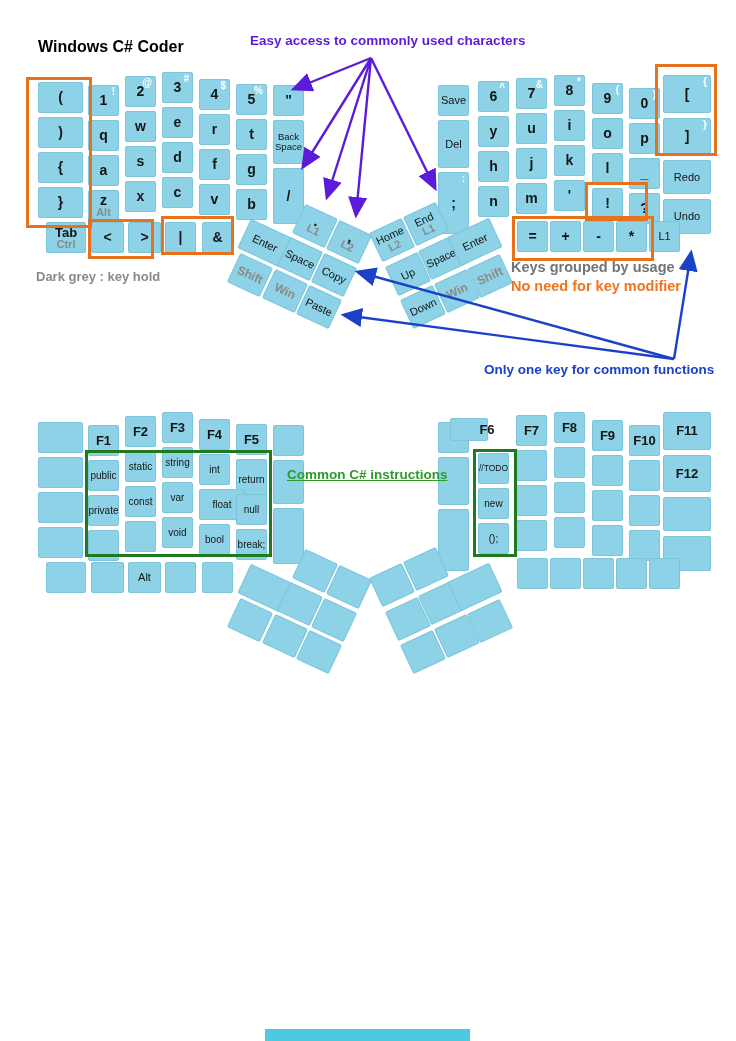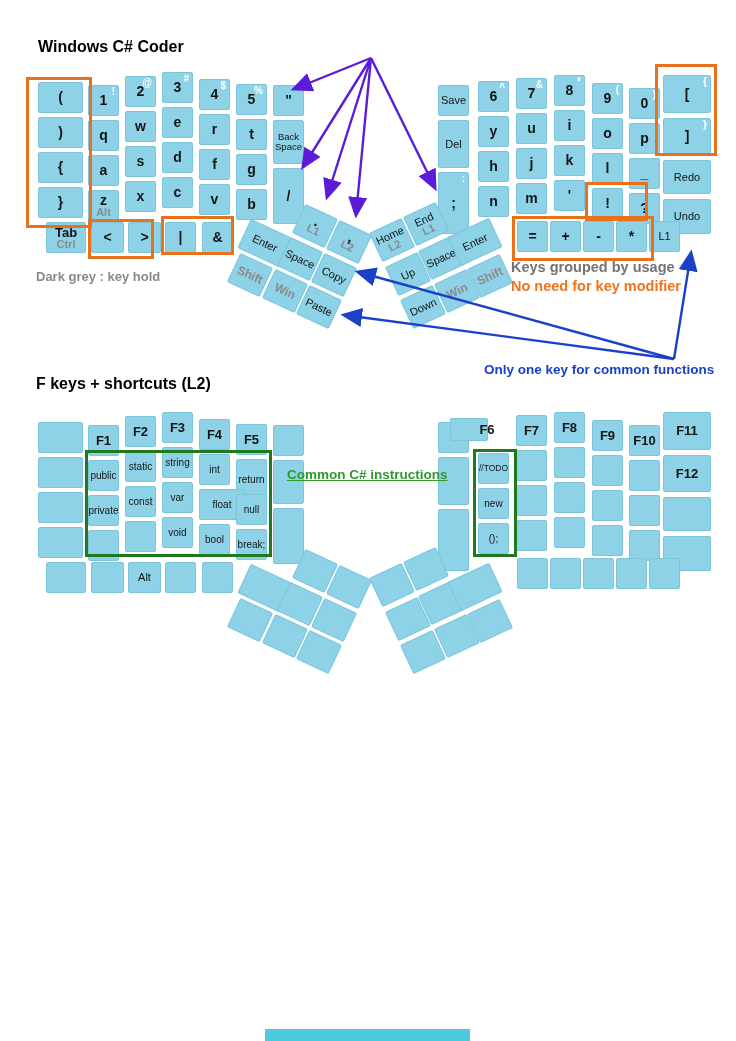--- a/index.html
+++ b/index.html
@@ -32,29 +32,29 @@
   #arrow-layer{position:absolute;left:0;top:0;z-index:5;pointer-events:none;}
   #bottom-bar{position:absolute;left:265px;top:1029px;width:205px;height:12px;z-index:3;}
 </style>
 </head>
 <body>
 
 <div id="stage">
 
   <div class="txt t-title" style="left:38px;top:38px;">Windows C# Coder</div>
 
+  <div class="txt t-purple" style="left: 250px; top: 33px; color: rgb(90, 28, 216);">Easy access to commonly used characters</div>
 
   <div class="txt t-grey" style="left:36px;top:269px;">Dark grey : key hold</div>
 
   <div class="txt t-orange" style="left: 511px; top: 259px; color: #737373;">Keys grouped by usage</div>
   <div class="txt t-orange" style="left: 511px; top: 278px; color: rgb(240, 115, 29);">No need for key modifier</div>
 
   <div class="txt t-blue" style="left: 484px; top: 362px; color: rgb(27, 65, 201);">Only one key for common functions</div>
 
-  <div class="txt t-title" style="left:36px;top:375px;">F keys + shortcuts (L2)</div>
 
   <div class="txt t-green" style="left: 287px; top: 467px; color: rgb(47, 154, 42);">Common C# instructions</div>
 
   <div class="hrect r-orange" style="left: 26px; top: 77px; width: 66px; height: 151px; border-color: rgb(232, 114, 27);"></div>
   <div class="hrect r-orange" style="left: 88px; top: 219px; width: 66px; height: 40px; border-color: rgb(232, 114, 27);"></div>
   <div class="hrect r-orange" style="left: 161px; top: 216px; width: 73px; height: 39px; border-color: rgb(232, 114, 27);"></div>
   <div class="hrect r-orange" style="left: 655px; top: 64px; width: 62px; height: 92px; border-color: rgb(232, 114, 27);"></div>
   <div class="hrect r-orange" style="left: 585px; top: 182px; width: 63px; height: 39px; border-color: rgb(232, 114, 27);"></div>
   <div class="hrect r-orange" style="left: 512px; top: 216px; width: 142px; height: 45px; border-color: rgb(232, 114, 27);"></div>
   <div class="hrect r-green" style="left: 85px; top: 450px; width: 187px; height: 107px; border-color: rgb(31, 122, 31);"></div>

